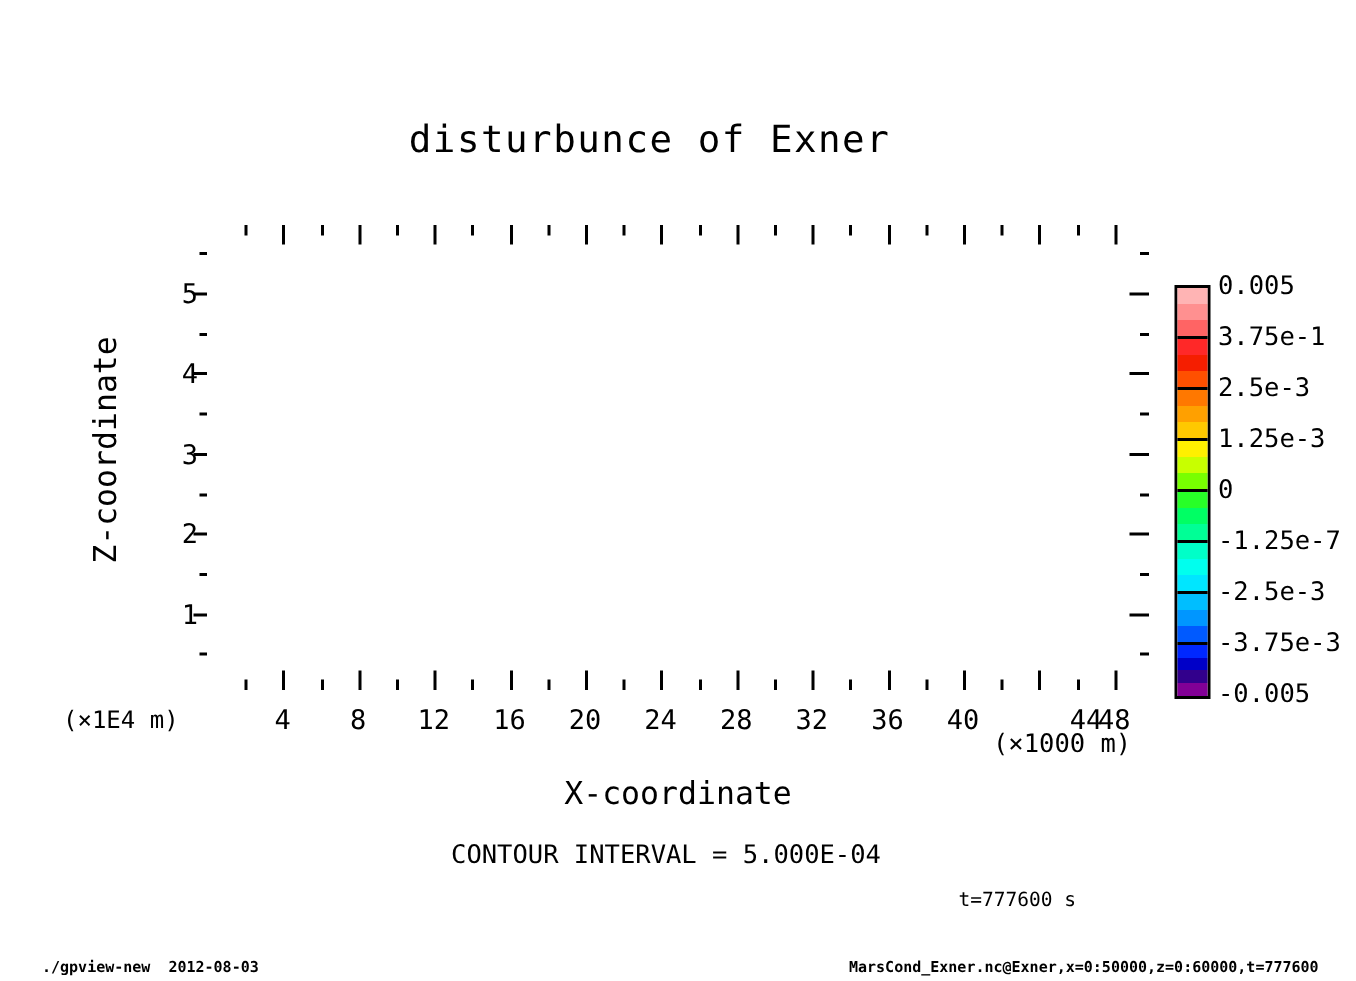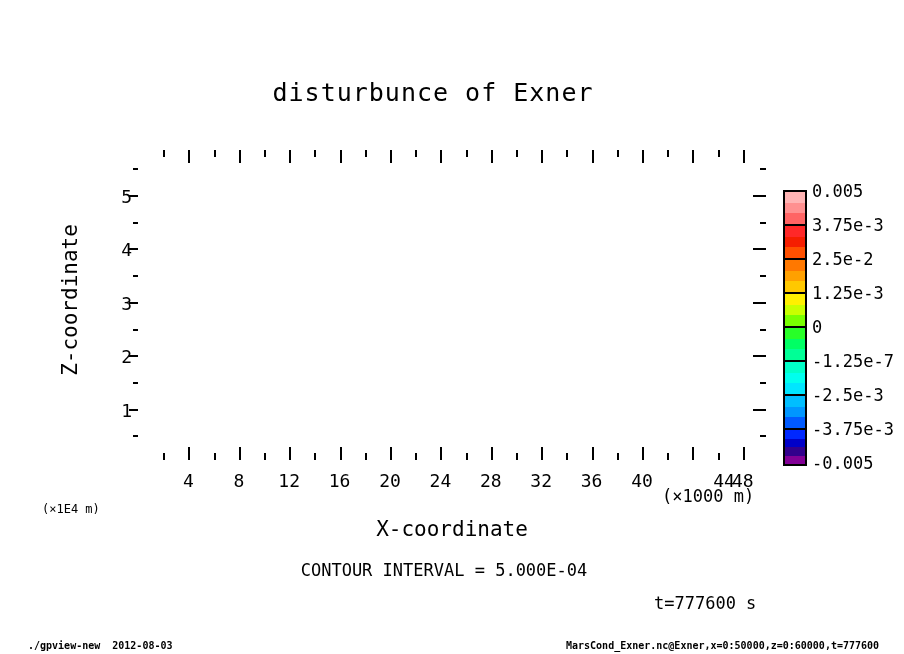--- a/index.html
+++ b/index.html
@@ -22,23 +22,23 @@
   .dash{position:absolute;left:0;width:626px;height:2px;
     background:repeating-linear-gradient(90deg,#000 0px,#000 9px,transparent 9px,transparent 16px);}
   .clabel{position:absolute;font-size:20px;letter-spacing:2px;line-height:13px;font-weight:bold;}
   .tick{position:absolute;background:#000;}
   .xlab{position:absolute;top:470px;width:40px;margin-left:-20px;text-align:center;font-size:18px;}
   .ylab{position:absolute;left:104px;width:28px;margin-top:-9px;text-align:right;font-size:18px;}
   .yaxis-title{left:70px;top:300px;transform:rotate(-90deg);transform-origin:center;
     width:300px;margin-left:-150px;margin-top:-12px;text-align:center;font-size:21px;}
   .xaxis-title{left:0;width:904px;top:517px;text-align:center;font-size:21px;}
   .xunit{left:662px;top:486px;font-size:17px;}
-  .yunit{left:42px;top:502px;font-size:12px;}
+  .yunit{left:42px;top:470px;font-size:16px;}
   .cinterval{left:0;width:888px;top:560px;text-align:center;font-size:17px;}
-  .timestamp{left:654px;top:593px;font-size:17px;text-align:center;}
+  .timestamp{left:639px;top:593px;font-size:13px;text-align:center;}
   .footer{top:640px;font-size:10px;font-weight:bold;}
   .footer-left{left:28px;}
   .footer-right{left:566px;}
   .cbar{position:absolute;left:783px;top:190px;width:20px;height:272px;
     border:2px solid #000;box-sizing:content-box;}
   .cbar-seg{position:absolute;left:0;width:20px;height:34px;border-bottom:2px solid #000;box-sizing:border-box;}
   .cbar-seg:last-child{border-bottom:none;}
   .cbar-label{position:absolute;left:812px;margin-top:-9px;font-size:17px;white-space:pre;}
 </style>
 </head>
@@ -149,22 +149,22 @@
       <div class="cbar-seg" style="top: 34px; background: linear-gradient(rgb(255, 40, 40) 0%, rgb(255, 40, 40) 33.3%, rgb(245, 30, 0) 33.3%, rgb(245, 30, 0) 66.7%, rgb(255, 80, 0) 66.7%, rgb(255, 80, 0) 100%);"></div>
       <div class="cbar-seg" style="top: 68px; background: linear-gradient(rgb(255, 120, 0) 0%, rgb(255, 120, 0) 33.3%, rgb(255, 160, 0) 33.3%, rgb(255, 160, 0) 66.7%, rgb(255, 200, 0) 66.7%, rgb(255, 200, 0) 100%);"></div>
       <div class="cbar-seg" style="top: 102px; background: linear-gradient(rgb(255, 240, 0) 0%, rgb(255, 240, 0) 33.3%, rgb(200, 255, 0) 33.3%, rgb(200, 255, 0) 66.7%, rgb(120, 255, 0) 66.7%, rgb(120, 255, 0) 100%);"></div>
       <div class="cbar-seg" style="top: 136px; background: linear-gradient(rgb(40, 255, 40) 0%, rgb(40, 255, 40) 33.3%, rgb(0, 255, 100) 33.3%, rgb(0, 255, 100) 66.7%, rgb(0, 255, 150) 66.7%, rgb(0, 255, 150) 100%);"></div>
       <div class="cbar-seg" style="top: 170px; background: linear-gradient(rgb(0, 255, 200) 0%, rgb(0, 255, 200) 33.3%, rgb(0, 255, 238) 33.3%, rgb(0, 255, 238) 66.7%, rgb(0, 230, 255) 66.7%, rgb(0, 230, 255) 100%);"></div>
       <div class="cbar-seg" style="top: 204px; background: linear-gradient(rgb(0, 190, 255) 0%, rgb(0, 190, 255) 33.3%, rgb(0, 150, 255) 33.3%, rgb(0, 150, 255) 66.7%, rgb(0, 90, 255) 66.7%, rgb(0, 90, 255) 100%);"></div>
       <div class="cbar-seg" style="top: 238px; background: linear-gradient(rgb(0, 40, 255) 0%, rgb(0, 40, 255) 25%, rgb(0, 0, 200) 25%, rgb(0, 0, 200) 50%, rgb(50, 0, 140) 50%, rgb(50, 0, 140) 75%, rgb(130, 0, 150) 75%, rgb(130, 0, 150) 100%);"></div>
     </div>
   <div id="cbar-labels">
       <div class="cbar-label" style="top: 190px;">0.005</div>
-      <div class="cbar-label" style="top: 224px;">3.75e-3</div>
-      <div class="cbar-label" style="top: 258px;">2.5e-2</div>
+      <div class="cbar-label" style="top: 224px;">3.75e-1</div>
+      <div class="cbar-label" style="top: 258px;">2.5e-3</div>
       <div class="cbar-label" style="top: 292px;">1.25e-3</div>
       <div class="cbar-label" style="top: 326px;">0</div>
       <div class="cbar-label" style="top: 360px;">-1.25e-7</div>
       <div class="cbar-label" style="top: 394px;">-2.5e-3</div>
       <div class="cbar-label" style="top: 428px;">-3.75e-3</div>
       <div class="cbar-label" style="top: 462px;">-0.005</div>
     </div>
 
   <div class="t cinterval">CONTOUR INTERVAL = 5.000E-04</div>
   <div class="t timestamp">t=777600 s</div>

